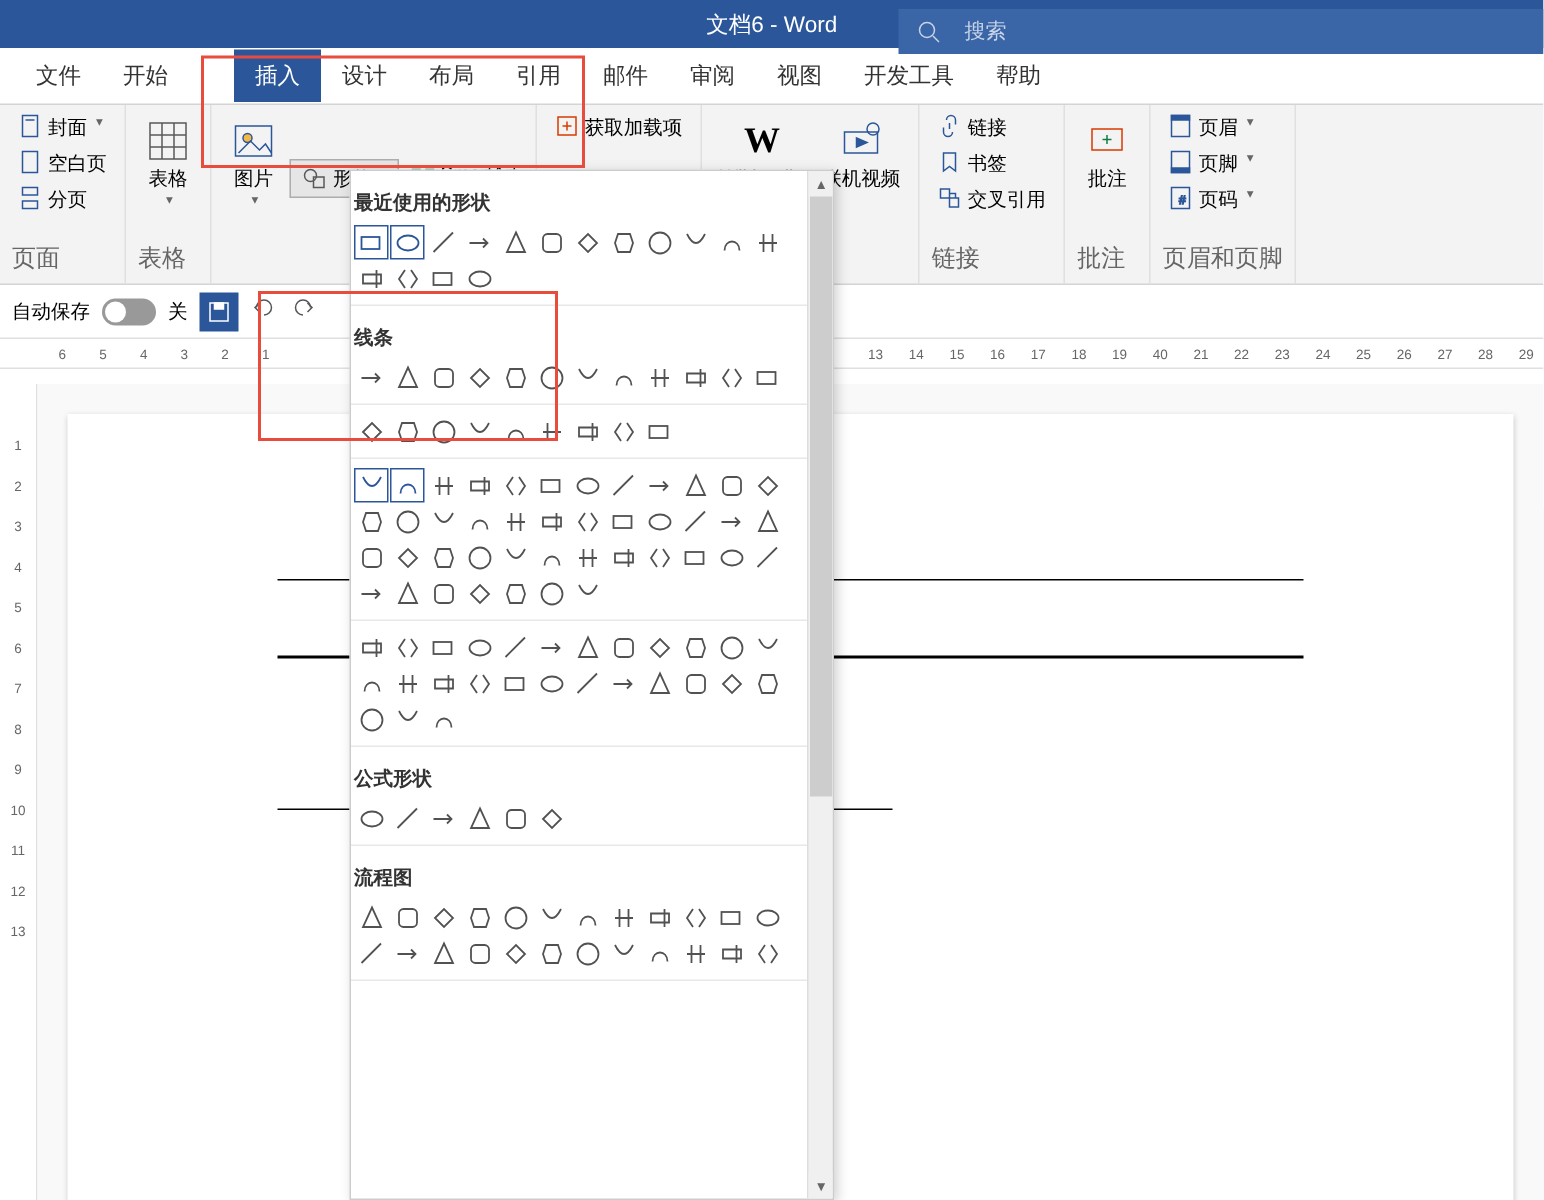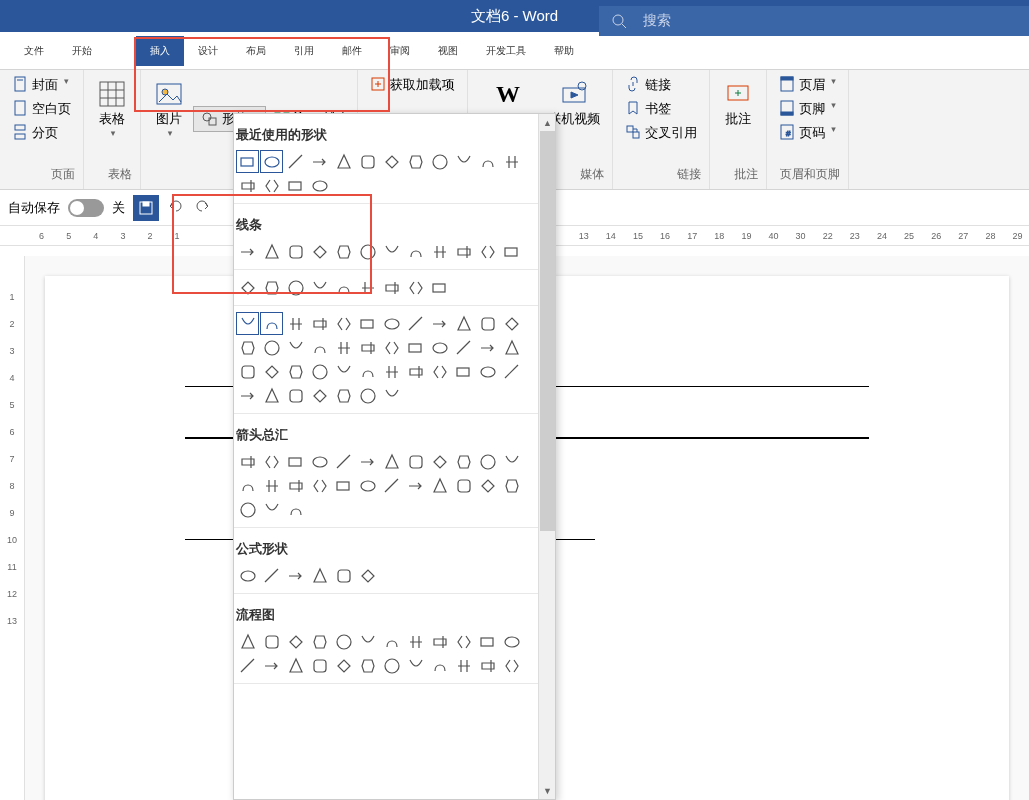--- a/index.html
+++ b/index.html
@@ -4,27 +4,27 @@
 <style>
 * { margin: 0; padding: 0; box-sizing: border-box; font-family: "Microsoft YaHei", sans-serif; }
 body { width: 1029px; height: 800px; overflow: hidden; background: #fff; position: relative; }
 
 .titlebar { height: 32px; background: #2b579a; display: flex; align-items: center; color: #fff; font-size: 14px; }
 .title-center { position: absolute; left: 50%; transform: translateX(-50%); font-size: 15px; }
 .searchbox { position: absolute; right: 0; top: 6px; width: 430px; height: 30px; background: #3a66a8; display: flex; align-items: center; padding: 0 12px; color: #c8d3e8; font-size: 14px; }
 .searchbox svg { margin-right: 16px; }
 
 .tabs { height: 38px; background: #fff; display: flex; align-items: center; padding: 0 10px; border-bottom: 1px solid #d4d4d4; }
-.tab { padding: 8px 14px; font-size: 10px; color: #333; cursor: pointer; }
+.tab { padding: 8px 14px; font-size: 15px; color: #333; cursor: pointer; }
 .tab.active { background: #2b579a; color: #fff; margin-left: 30px; }
 
 .ribbon { height: 120px; background: #f3f3f3; display: flex; border-bottom: 1px solid #d4d4d4; }
 .group { display: flex; flex-direction: column; border-right: 1px solid #e0e0e0; padding: 4px 8px; }
 .group-content { flex: 1; display: flex; align-items: flex-start; gap: 4px; }
-.group-label { text-align: right; font-size: 12px; color: #666; padding: 2px 0; }
+.group-label { text-align: left; font-size: 16px; color: #666; padding: 2px 0; }
 .btn-stack { display: flex; flex-direction: column; gap: 2px; }
 .btn-sm { display: flex; align-items: flex-start; gap: 4px; font-size: 13px; padding: 2px 4px; cursor: pointer; white-space: nowrap; }
 .btn-big { display: flex; flex-direction: column; align-items: center; font-size: 13px; padding: 4px; cursor: pointer; }
 .btn-big .ico { width: 32px; height: 32px; display: flex; align-items: center; justify-content: center; }
 .shapes-btn { border: 1px solid #adadad; background: #e6e6e6; padding: 3px 8px; display: flex; align-items: center; gap: 4px; font-size: 13px; cursor: pointer; }
 
 .qat { height: 36px; background: #fff; display: flex; align-items: center; padding: 0 8px; gap: 8px; border-bottom: 1px solid #e0e0e0; }
 .qat-text { font-size: 13px; }
 .toggle { width: 36px; height: 18px; background: #999; border-radius: 9px; position: relative; }
 .toggle::after { content: ''; width: 14px; height: 14px; background: #fff; border-radius: 50%; position: absolute; top: 2px; left: 2px; }
@@ -318,21 +318,21 @@
     <span></span>
     <span></span>
     <span>13</span>
     <span>14</span>
     <span>15</span>
     <span>16</span>
     <span>17</span>
     <span>18</span>
     <span>19</span>
     <span>40</span>
-    <span>30</span>
+    <span>21</span>
     <span>22</span>
     <span>23</span>
     <span>24</span>
     <span>25</span>
     <span>26</span>
     <span>27</span>
     <span>28</span>
     <span>29</span>
   </div>
 
@@ -775,21 +775,20 @@
             </svg>
           </div>
           <div class="shape-cell">
             <svg width="18" height="18" viewBox="0 0 18 18">
               <path d="M3 3 Q9 15 15 3"></path>
             </svg>
           </div>
         </div>
       </div>
       <div class="shapes-section">
-        <div class="shapes-section-title">箭头总汇</div>
         <div class="shapes-row">
           <div class="shape-cell">
             <svg width="18" height="18" viewBox="0 0 18 18">
               <path d="M3 6 L15 6 L15 12 L3 12 Z M12 3 L12 15"></path>
             </svg>
           </div>
           <div class="shape-cell">
             <svg width="18" height="18" viewBox="0 0 18 18">
               <path d="M7 3 L3 9 L7 15 M11 3 L15 9 L11 15"></path>
             </svg>

